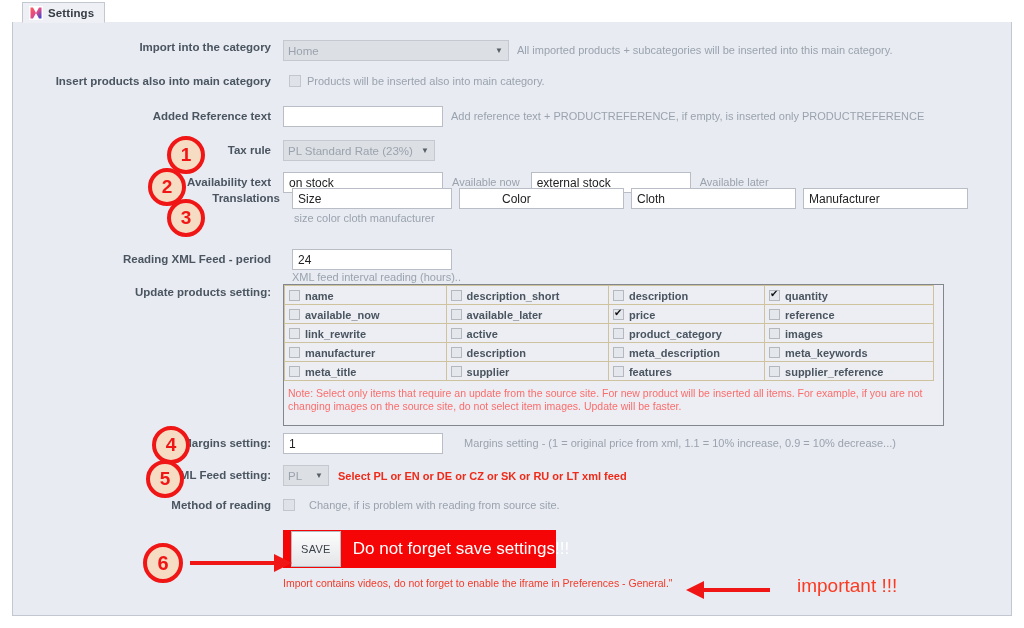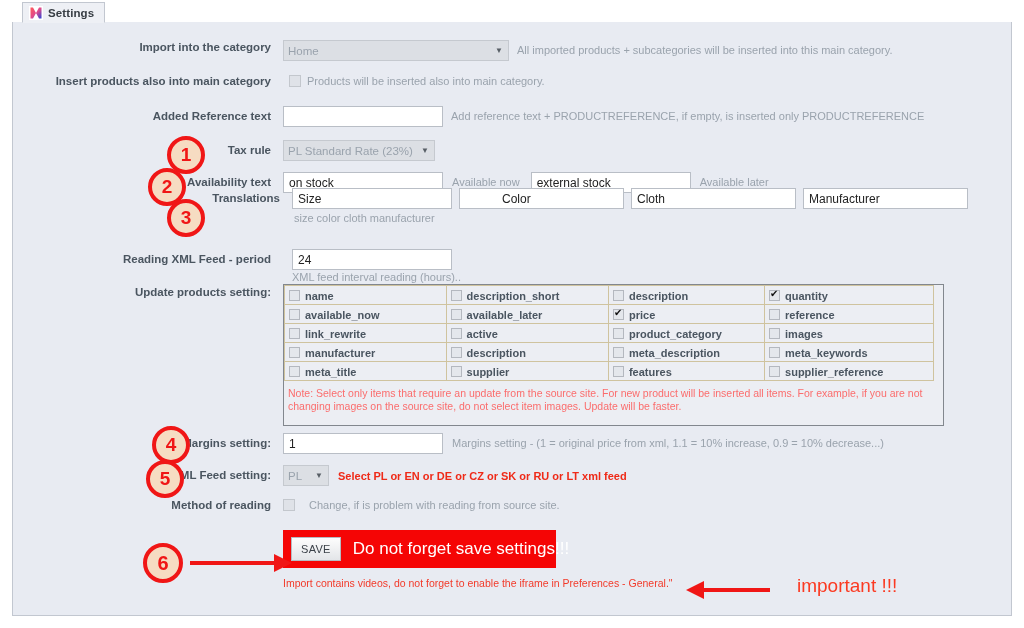--- a/index.html
+++ b/index.html
@@ -125,21 +125,21 @@
   
   #save-block{
     position:absolute;
     background:#f50505;
     display:flex; align-items:center;
     padding:0 14px 0 8px;
   }
   #save-button{
     font-family:"Liberation Sans", sans-serif;
     font-size:11px; color:#3b4148; letter-spacing:.3px;
-    height:24px; padding:0 9px;
+    height:36px; padding:0 9px;
     background:linear-gradient(#fdfdfd,#e3e5e8);
     border:1px solid #b6bbc2;
     cursor:pointer;
   }
   #save-block .shout{
     font-size:17px; color:#ffffff; padding-left:12px; white-space:nowrap;
   }
   #iframe-note{
     position:absolute;
     font-size:10.5px; color:#f23a2a; white-space:nowrap;
@@ -263,21 +263,21 @@
   </div>
 
   <div class="row" style="top:263px;">
     <div class="lbl">Update products setting:</div>
   </div>
 
   <div class="row" style="top:411px;">
     <div class="lbl" style="line-height:21px;">Margins setting:</div>
     <div class="ctl" style="display:flex;align-items:center;">
       <input class="txt" type="text" style="width: 160px;" value="1">
-      <span class="hint" style="padding-left:9px;">Margins setting - (1 = original price from xml, 1.1 = 10% increase, 0.9 = 10% decrease...)</span>
+      <span class="hint" style="padding-left:21px;">Margins setting - (1 = original price from xml, 1.1 = 10% increase, 0.9 = 10% decrease...)</span>
     </div>
   </div>
 
   <div class="row" style="top:443px;">
     <div class="lbl" style="line-height:21px;">XML Feed setting:</div>
     <div class="ctl" style="display:flex;align-items:center;">
       <span class="selwrap">
         <select class="sel" style="width:46px;">
           <option>PL</option>
         </select>

